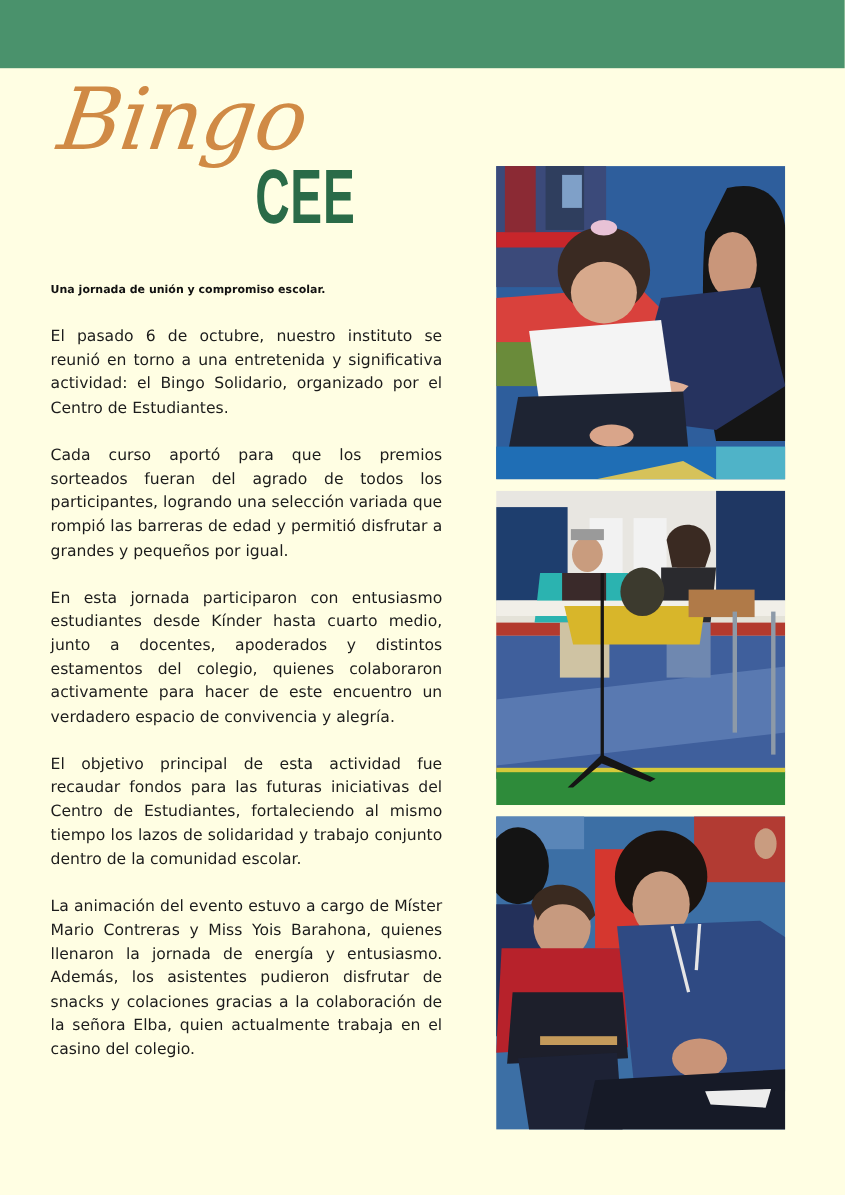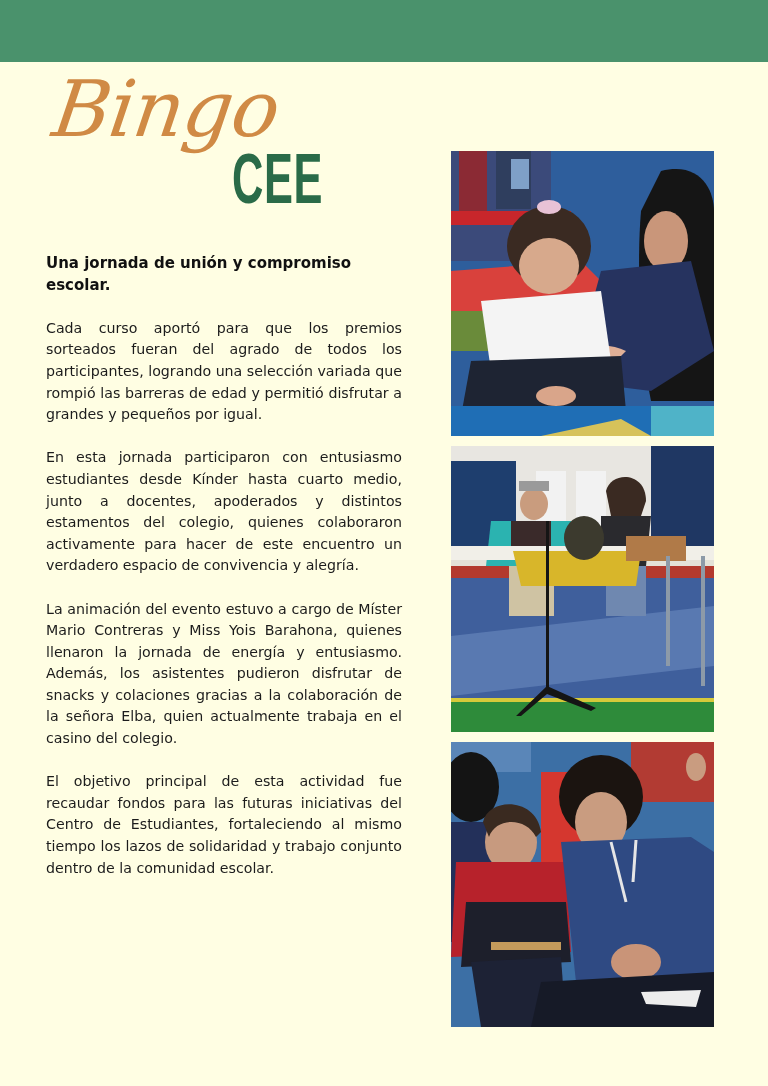--- a/index.html
+++ b/index.html
@@ -33,21 +33,21 @@
       letter-spacing: 1px;
     }
     .article {
       position: absolute; left: 46px; top: 253px; width: 356px;
       font-size: 14.2px; line-height: 21.6px;
       text-align: justify;
       color: #1c1c1c;
     }
     .article h2 {
       margin: 0 0 21.6px 0;
-      font-size: 15px; line-height: 21.6px;
+      font-size: 10px; line-height: 21.6px;
       font-weight: bold; color: #111;
       text-align: left;
     }
     .article p { margin: 0 0 21.6px 0; }
     .photo {
       position: absolute; left: 451px; width: 263px; overflow: hidden;
     }
     .photo svg { display: block; width: 100%; height: 100%; }
     .photo-1 { top: 151px; height: 285px; }
     .photo-2 { top: 446px; height: 286px; }
@@ -56,24 +56,25 @@
 </head>
 <body>
 
 <div class="top-band"></div>
 
 <div class="title-script">Bingo</div>
 <div class="title-block">CEE</div>
 
 <div class="article">
   <h2>Una jornada de unión y compromiso escolar.</h2>
+  <p>El pasado 6 de octubre, nuestro instituto se reunió en torno a una entretenida y significativa actividad: el Bingo Solidario, organizado por el Centro de Estudiantes.</p>
   <p>Cada curso aportó para que los premios sorteados fueran del agrado de todos los participantes, logrando una selección variada que rompió las barreras de edad y permitió disfrutar a grandes y pequeños por igual.</p>
   <p>En esta jornada participaron con entusiasmo estudiantes desde Kínder hasta cuarto medio, junto a docentes, apoderados y distintos estamentos del colegio, quienes colaboraron activamente para hacer de este encuentro un verdadero espacio de convivencia y alegría.</p>
+  <p>El objetivo principal de esta actividad fue recaudar fondos para las futuras iniciativas del Centro de Estudiantes, fortaleciendo al mismo tiempo los lazos de solidaridad y trabajo conjunto dentro de la comunidad escolar.</p>
   <p>La animación del evento estuvo a cargo de Míster Mario Contreras y Miss Yois Barahona, quienes llenaron la jornada de energía y entusiasmo. Además, los asistentes pudieron disfrutar de snacks y colaciones gracias a la colaboración de la señora Elba, quien actualmente trabaja en el casino del colegio.</p>
-  <p>El objetivo principal de esta actividad fue recaudar fondos para las futuras iniciativas del Centro de Estudiantes, fortaleciendo al mismo tiempo los lazos de solidaridad y trabajo conjunto dentro de la comunidad escolar.</p>
 </div>
 
 <div class="photo photo-1" title="Niña pequeña jugando bingo sobre una colchoneta junto a una estudiante mayor">
   <svg viewBox="0 0 263 285" preserveAspectRatio="none">
     <rect width="263" height="285" fill="#2E5E9C"></rect>
     <rect x="0" y="0" width="100" height="110" fill="#3B4A7A"></rect>
     <rect x="0" y="60" width="120" height="14" fill="#C8262B"></rect>
     <rect x="8" y="0" width="28" height="60" fill="#8B2A34"></rect>
     <rect x="45" y="0" width="35" height="58" fill="#2F3E5E"></rect>
     <rect x="60" y="8" width="18" height="30" fill="#7FA0C8"></rect>

